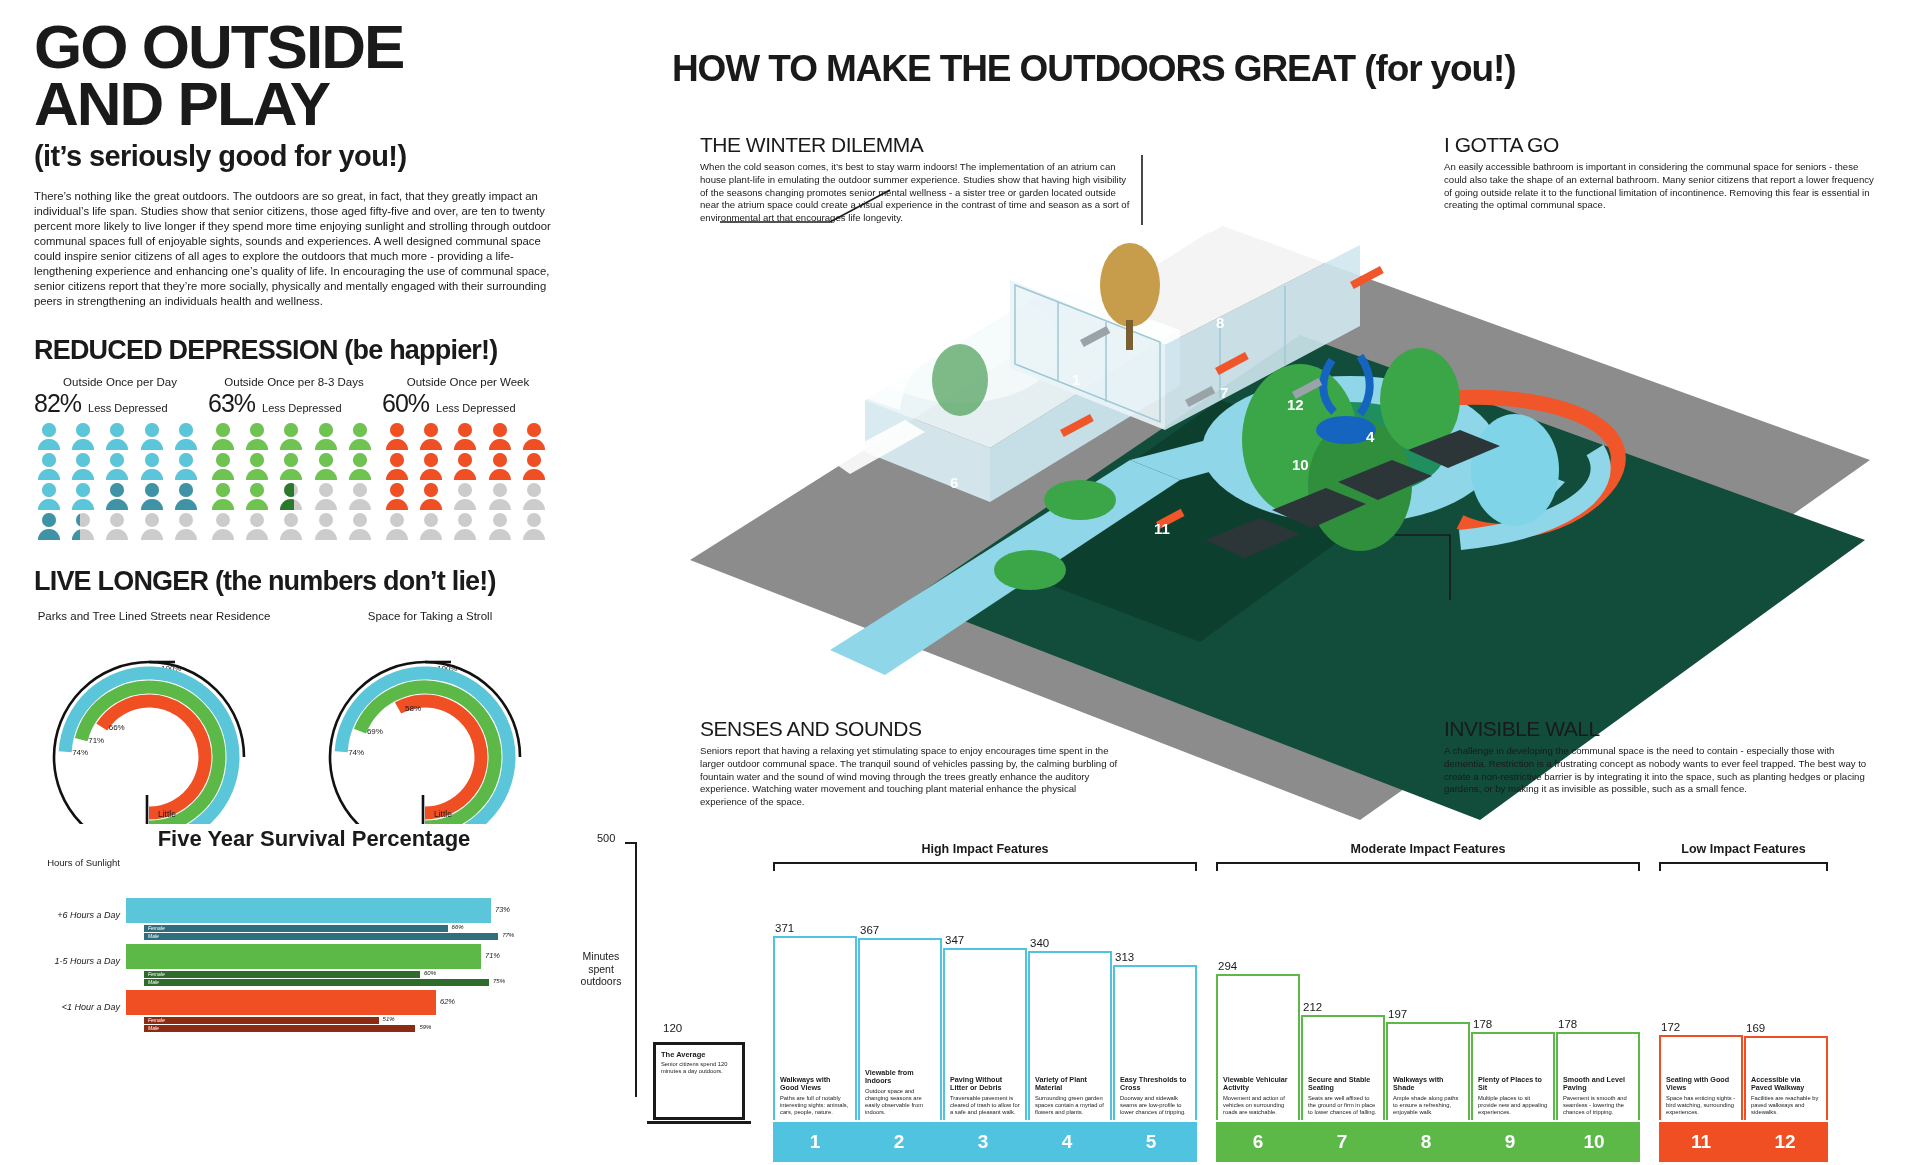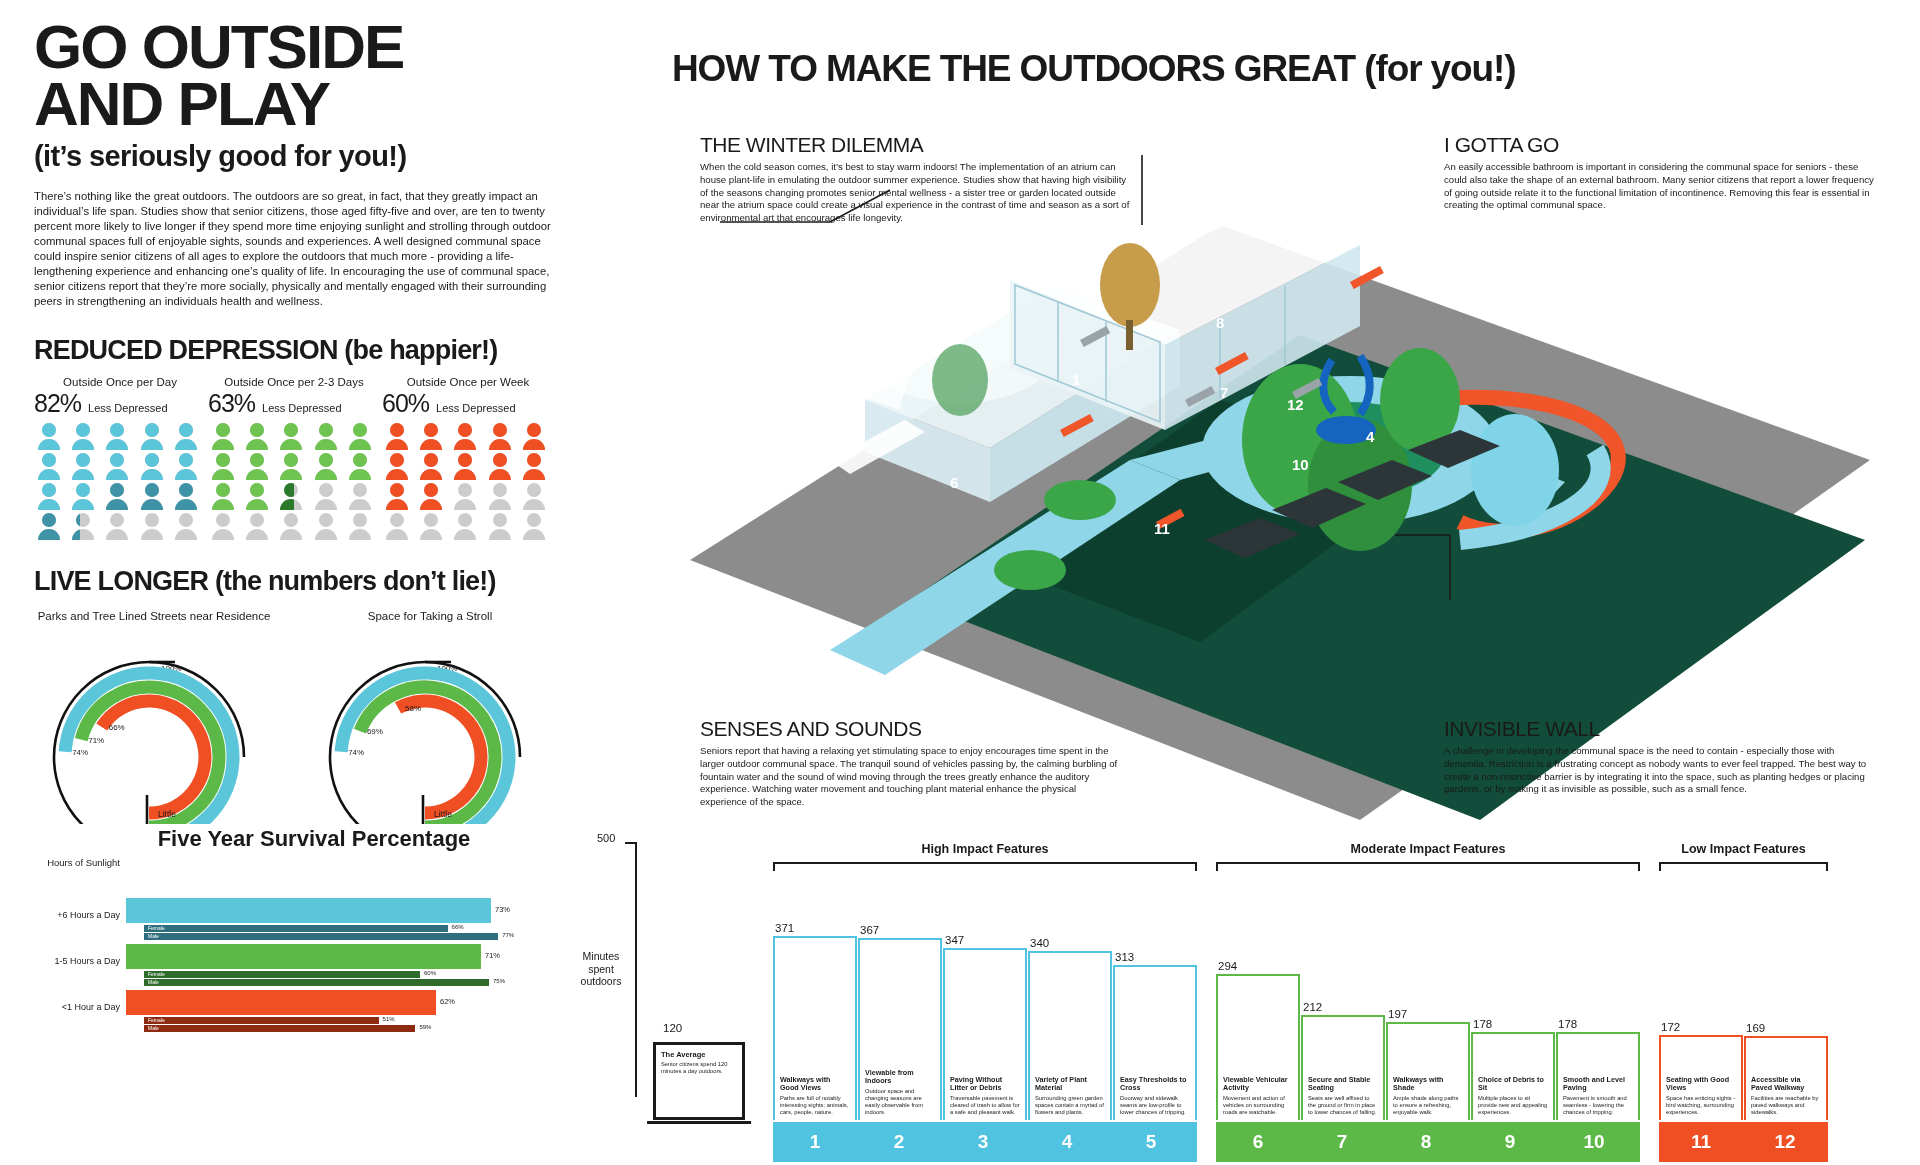--- a/index.html
+++ b/index.html
@@ -60,21 +60,21 @@
   .donut-title { font-size: 11.5px; text-align: center; line-height: 1.25; height: 30px;}
   .donut-wrap { position: relative; width: 230px; height: 185px; margin: 0 auto; }
   .donut-wrap svg { position: absolute; left: 0; top: 0; }
   .dn-val { font-size: 8px; fill: #1a1a1a; font-family: "Liberation Sans", sans-serif;}
   .dn-leg { font-size: 8.5px; fill: #1a1a1a; font-family: "Liberation Sans", sans-serif;}
 
   
   .fy-title { font-size: 22px; font-weight: bold; text-align: center; margin-top: 2px; }
   .fy-chart { position: relative; margin-top: 8px; width: 530px; height: 160px; }
   .fy-axis-label { font-size: 9.5px; text-align: right; line-height: 1.15; }
-  .fy-row { position: relative; height: 46px; }
+  .fy-row { position: relative; height: 46px; font-style: italic; }
   .fy-cat {
     position: absolute; left: 0; top: 14px; width: 86px;
     font-size: 9px; text-align: right;
   }
   .fy-bars { position: absolute; left: 92px; top: 2px; width: 420px; height: 42px; }
   .fy-bar-main { position: absolute; left: 0; top: 0; height: 25px; }
   .fy-bar-sub { position: absolute; left: 18px; height: 7px; }
   .fy-val { position: absolute; font-size: 7.5px; color: #1a1a1a; }
   .fy-sublab {
     position: absolute; left: 22px; font-size: 5px; color: #ffffff; line-height: 1.15;
@@ -348,21 +348,21 @@
               <div class="head" style="background: rgb(204, 204, 204);"></div>
               <div class="body" style="background: rgb(204, 204, 204);"></div>
             </div>
             <div class="person">
               <div class="head" style="background: rgb(204, 204, 204);"></div>
               <div class="body" style="background: rgb(204, 204, 204);"></div>
             </div>
           </div>
       </div>
       <div class="dep-group">
-        <div class="dep-label">Outside Once per 2-3 Days</div>
+        <div class="dep-label">Outside Once per 8-3 Days</div>
         <div class="dep-pct-line">
           <span class="dep-pct"><span>63</span>%</span>
           <span class="dep-pct-sub">Less Depressed</span>
         </div>
         <div class="people-grid">
             <div class="person">
               <div class="head" style="background: rgb(204, 204, 204);"></div>
               <div class="body" style="background: rgb(204, 204, 204);"></div>
               <div style="position: absolute; left: 0px; top: 0px; width: 100%; height: 100%; overflow: hidden;">
                 <div style="position: absolute; left: 0px; top: 0px; width: 30px; height: 27px;">
@@ -955,21 +955,21 @@
         <div class="bar mod" style="left: 811px; height: 97.712px;">
           <div class="bar-val">197</div>
           <div class="bar-txt">
             <div class="bar-ttl">Walkways with Shade</div>
             <div class="bar-dsc">Ample shade along paths to ensure a refreshing, enjoyable walk.</div>
           </div>
         </div>
         <div class="bar mod" style="left: 896px; height: 88.288px;">
           <div class="bar-val">178</div>
           <div class="bar-txt">
-            <div class="bar-ttl">Choice of Debris to Sit</div>
+            <div class="bar-ttl">Plenty of Places to Sit</div>
             <div class="bar-dsc">Multiple places to sit provide new and appealing experiences.</div>
           </div>
         </div>
         <div class="bar mod" style="left: 981px; height: 88.288px;">
           <div class="bar-val">178</div>
           <div class="bar-txt">
             <div class="bar-ttl">Smooth and Level Paving</div>
             <div class="bar-dsc">Pavement is smooth and seamless - lowering the chances of tripping.</div>
           </div>
         </div>

